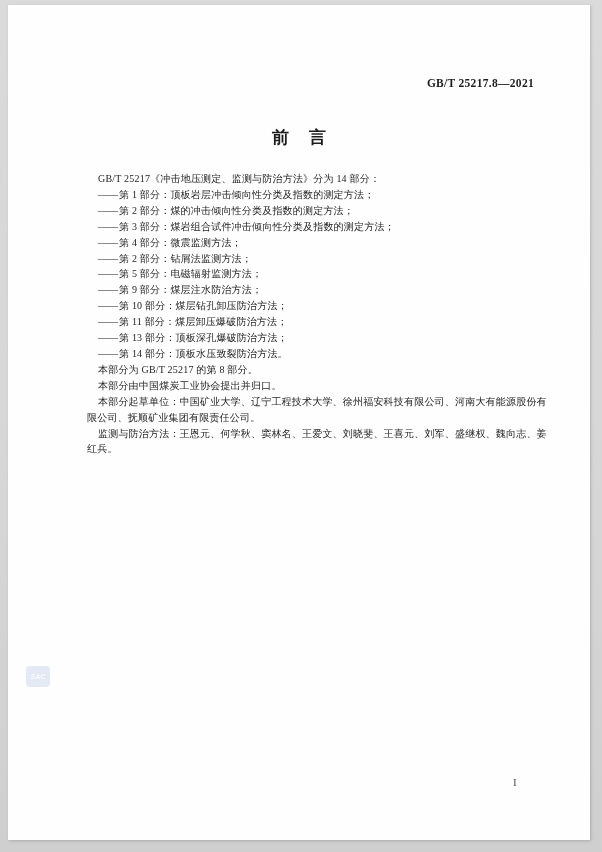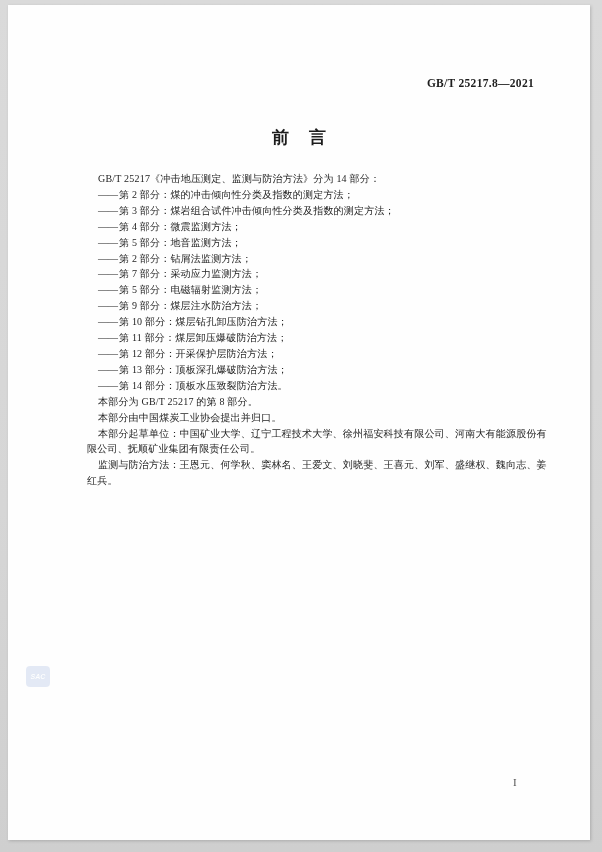--- a/index.html
+++ b/index.html
@@ -83,31 +83,29 @@
 
     <div class="std-code">GB/T 25217.8—2021</div>
 
     <div class="doc-title">
       <span class="tchar">前</span><span class="tchar">言</span>
     </div>
 
     <div class="body-text">
       <div class="line indent-1">GB/T 25217《冲击地压测定、监测与防治方法》分为 14 部分：</div>
 
+      <div class="line indent-1"><span class="dash">——</span><span>第 1 部分：顶板岩层冲击倾向性分类及指数的测定方法；</span></div>
       <div class="line indent-1"><span class="dash">——</span><span>第 2 部分：煤的冲击倾向性分类及指数的测定方法；</span></div>
       <div class="line indent-1"><span class="dash">——</span><span>第 3 部分：煤岩组合试件冲击倾向性分类及指数的测定方法；</span></div>
       <div class="line indent-1"><span class="dash">——</span><span>第 4 部分：微震监测方法；</span></div>
-      <div class="line indent-1"><span class="dash">——</span><span>第 5 部分：地音监测方法；</span></div>
       <div class="line indent-1"><span class="dash">——</span><span>第 2 部分：钻屑法监测方法；</span></div>
-      <div class="line indent-1"><span class="dash">——</span><span>第 7 部分：采动应力监测方法；</span></div>
       <div class="line indent-1"><span class="dash">——</span><span>第 5 部分：电磁辐射监测方法；</span></div>
       <div class="line indent-1"><span class="dash">——</span><span>第 9 部分：煤层注水防治方法；</span></div>
       <div class="line indent-1"><span class="dash">——</span><span>第 10 部分：煤层钻孔卸压防治方法；</span></div>
       <div class="line indent-1"><span class="dash">——</span><span>第 11 部分：煤层卸压爆破防治方法；</span></div>
-      <div class="line indent-1"><span class="dash">——</span><span>第 12 部分：开采保护层防治方法；</span></div>
       <div class="line indent-1"><span class="dash">——</span><span>第 13 部分：顶板深孔爆破防治方法；</span></div>
       <div class="line indent-1"><span class="dash">——</span><span>第 14 部分：顶板水压致裂防治方法。</span></div>
 
       <div class="line indent-1">本部分为 GB/T 25217 的第 8 部分。</div>
       <div class="line indent-1">本部分由中国煤炭工业协会提出并归口。</div>
       <div class="para">本部分起草单位：中国矿业大学、辽宁工程技术大学、徐州福安科技有限公司、河南大有能源股份有限公司、抚顺矿业集团有限责任公司。</div>
       <div class="para">监测与防治方法：王恩元、何学秋、窦林名、王爱文、刘晓斐、王喜元、刘军、盛继权、魏向志、姜红兵。</div>
     </div>
 
     <div class="watermark">SAC</div>

